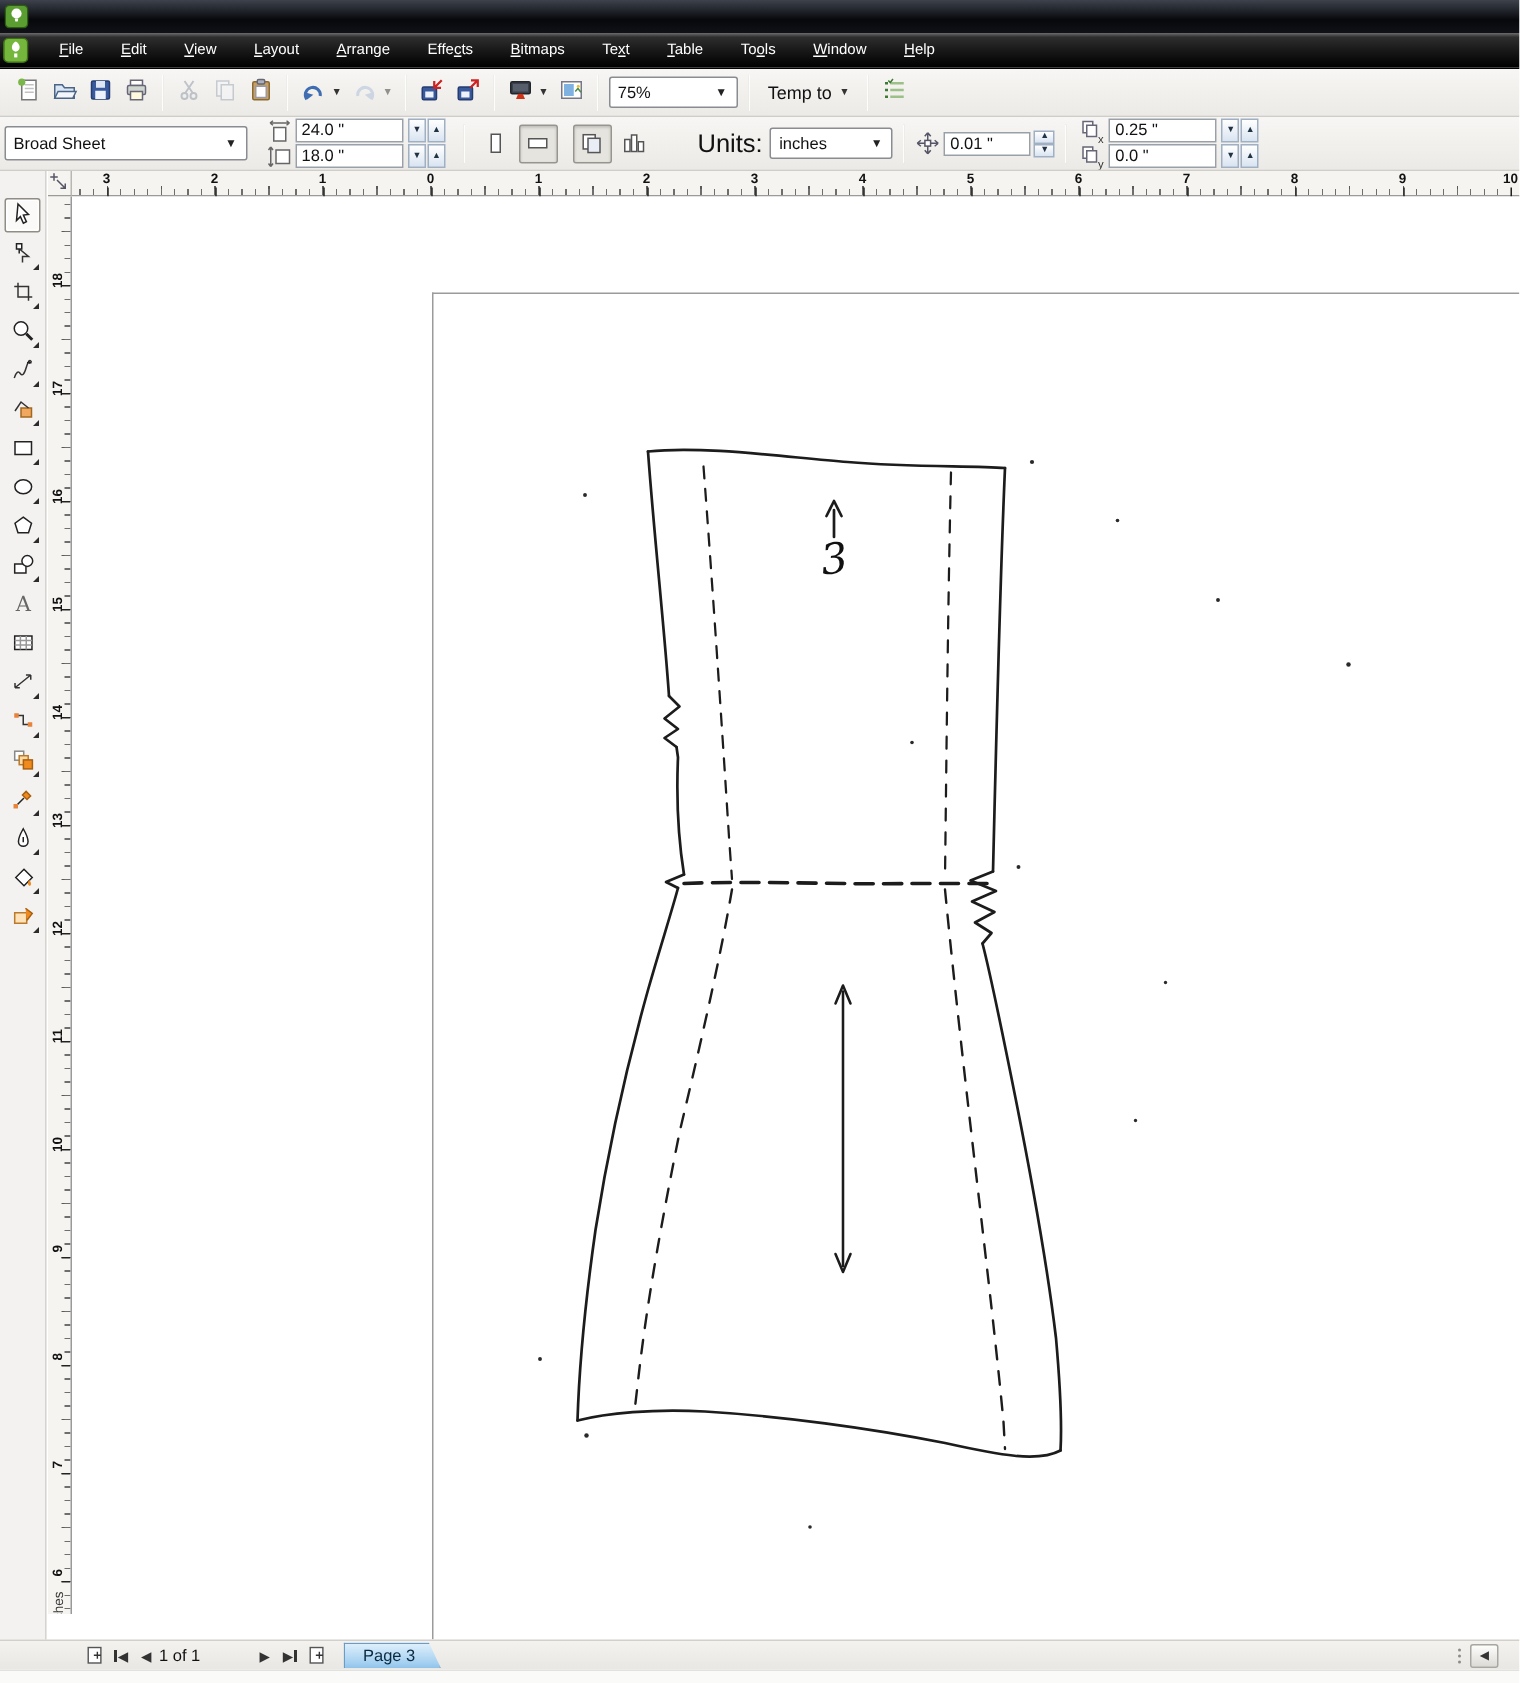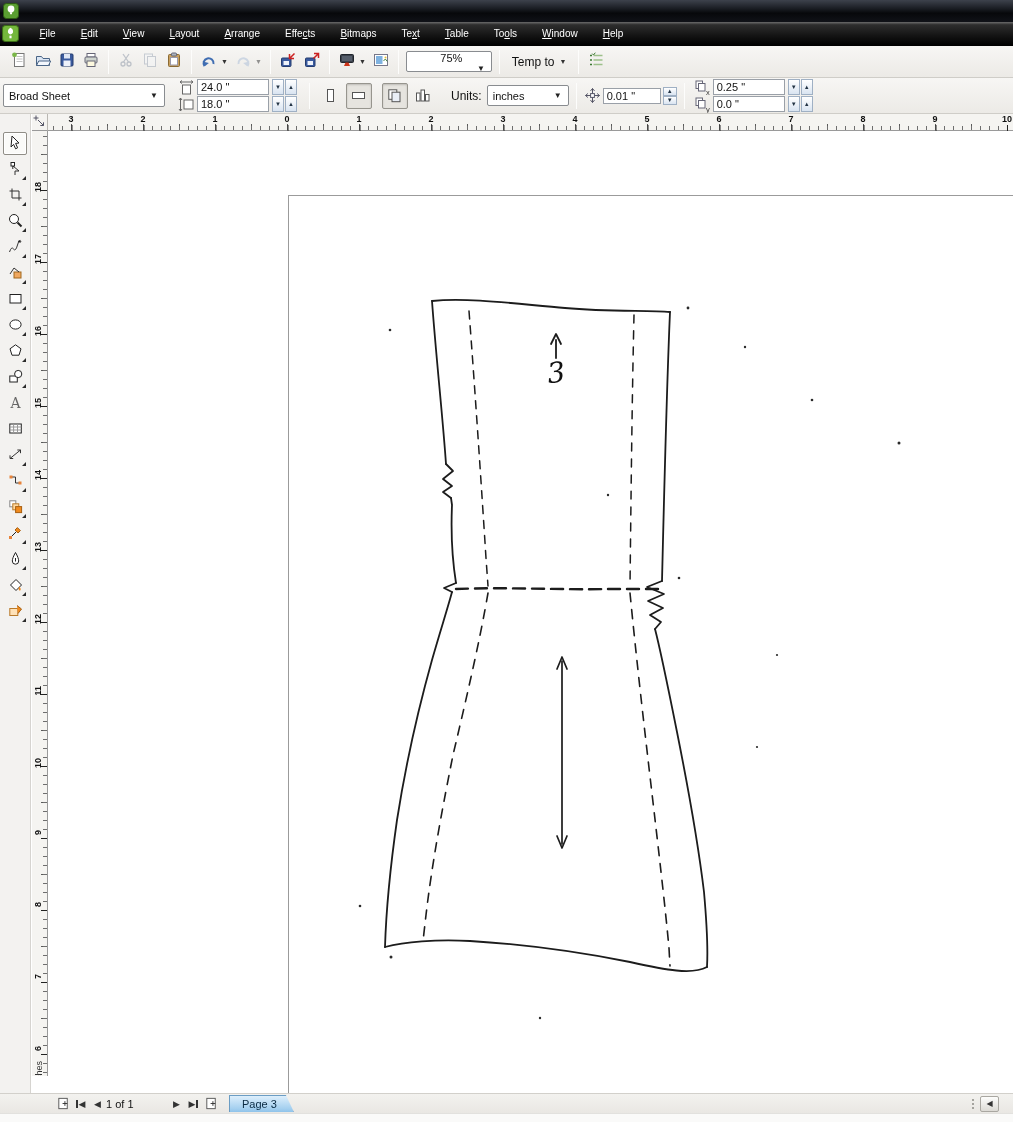--- a/index.html
+++ b/index.html
@@ -35,21 +35,21 @@
   .propbar { height:36px; padding-left:3px; font-size:11px; }
   .sep { width:1px; height:24px; background:#c6c4bf; border-right:1px solid #fdfdfc; margin:0 5px; flex:none; }
   .sep2 { width:1px; height:26px; background:#c6c4bf; border-right:1px solid #fdfdfc; margin:0 7px; flex:none; }
   .tbtn { border:none; background:transparent; padding:1px 2px; margin:0 1px; height:28px;
           display:flex; align-items:center; border-radius:2px; }
   .tbtn.disabled { opacity:.5; }
   .tbtn .dd { font-size:7px; color:#333; margin-left:3px; }
   .combo { background:#fff; border:1px solid #898c90; border-radius:2px; height:21px;
            display:flex; align-items:center; padding-left:5px; position:relative; font-size:11px; color:#111; }
   .combo .combo-arrow { margin-left:auto; padding:0 6px; font-size:8px; color:#222; }
-  .zoom-combo { width:86px; margin:16px 2px;flex-direction:column; }
+  .zoom-combo { width:86px; margin:16px 2px; }
   .snapto { display:flex; align-items:center; padding:0 7px; font-size:12px; color:#111; }
   .snapto .dd { font-size:7px; margin-left:5px; color:#333; }
   
   .paper-combo { width:162px; height:23px; }
   .units-combo { width:82px; height:21px; margin-left:5px; }
   .stack { display:flex; flex-direction:column; justify-content:center; gap:1px; margin-left:13px; }
   .stack .row { display:flex; align-items:center; height:16px; }
   .picon { width:17px; height:17px; display:inline-flex; margin-right:2px; flex:none; }
   .field { height:16px; border:1px solid #9aa0a8; font-size:11px; font-family:"Liberation Sans",sans-serif;
            padding:0 3px; color:#111; background:#fff; }
@@ -57,21 +57,21 @@
   .spinpair { display:flex; margin-left:2px; }
   .spinpair span { width:12px; height:16px; display:flex; align-items:center; justify-content:center;
     font-size:6px; color:#234; background:linear-gradient(#ffffff,#d9e4f1); border:1px solid #9fb0c4; margin-left:1px; }
   .spincol { display:flex; flex-direction:column; margin-left:2px; }
   .spincol span { width:14px; height:9px; display:flex; align-items:center; justify-content:center;
     font-size:6px; color:#234; background:linear-gradient(#ffffff,#d9e4f1); border:1px solid #9fb0c4; }
   .obtn { width:26px; height:26px; border:1px solid transparent; background:transparent; border-radius:2px;
           display:flex; align-items:center; justify-content:center; margin:0 1px; }
   .obtn.pressed { background:#e6e4df; border:1px solid #97958e; box-shadow:inset 0 1px 2px rgba(0,0,0,.18); }
   .obtn svg { display:block; }
-  .plabel { margin-left:14px; color:#111; font-size:12px; }
+  .plabel { margin-left:28px; color:#111; font-size:17px; }
   
   .workspace { position:absolute; top:114px; left:0; right:0; height:979px; background:#fff; }
   .toolbox { position:absolute; left:0; top:0; width:31px; height:100%;
              background:#f3f2f0; border-right:1px solid #d6d4d0;
              display:flex; flex-direction:column; align-items:center; padding-top:18px; }
   .tool { width:24px; height:23px; margin-bottom:3px; position:relative;
           display:flex; align-items:center; justify-content:center; flex:none; }
   .tool.flyout::after { content:""; position:absolute; right:1px; bottom:1px;
           border-left:4px solid transparent; border-bottom:4px solid #2b2b2b; }
   .tool.selected { background:#fafaf8; border:1px solid #8f8d86; border-radius:2px; box-shadow:inset 0 0 0 1px #fff; }

